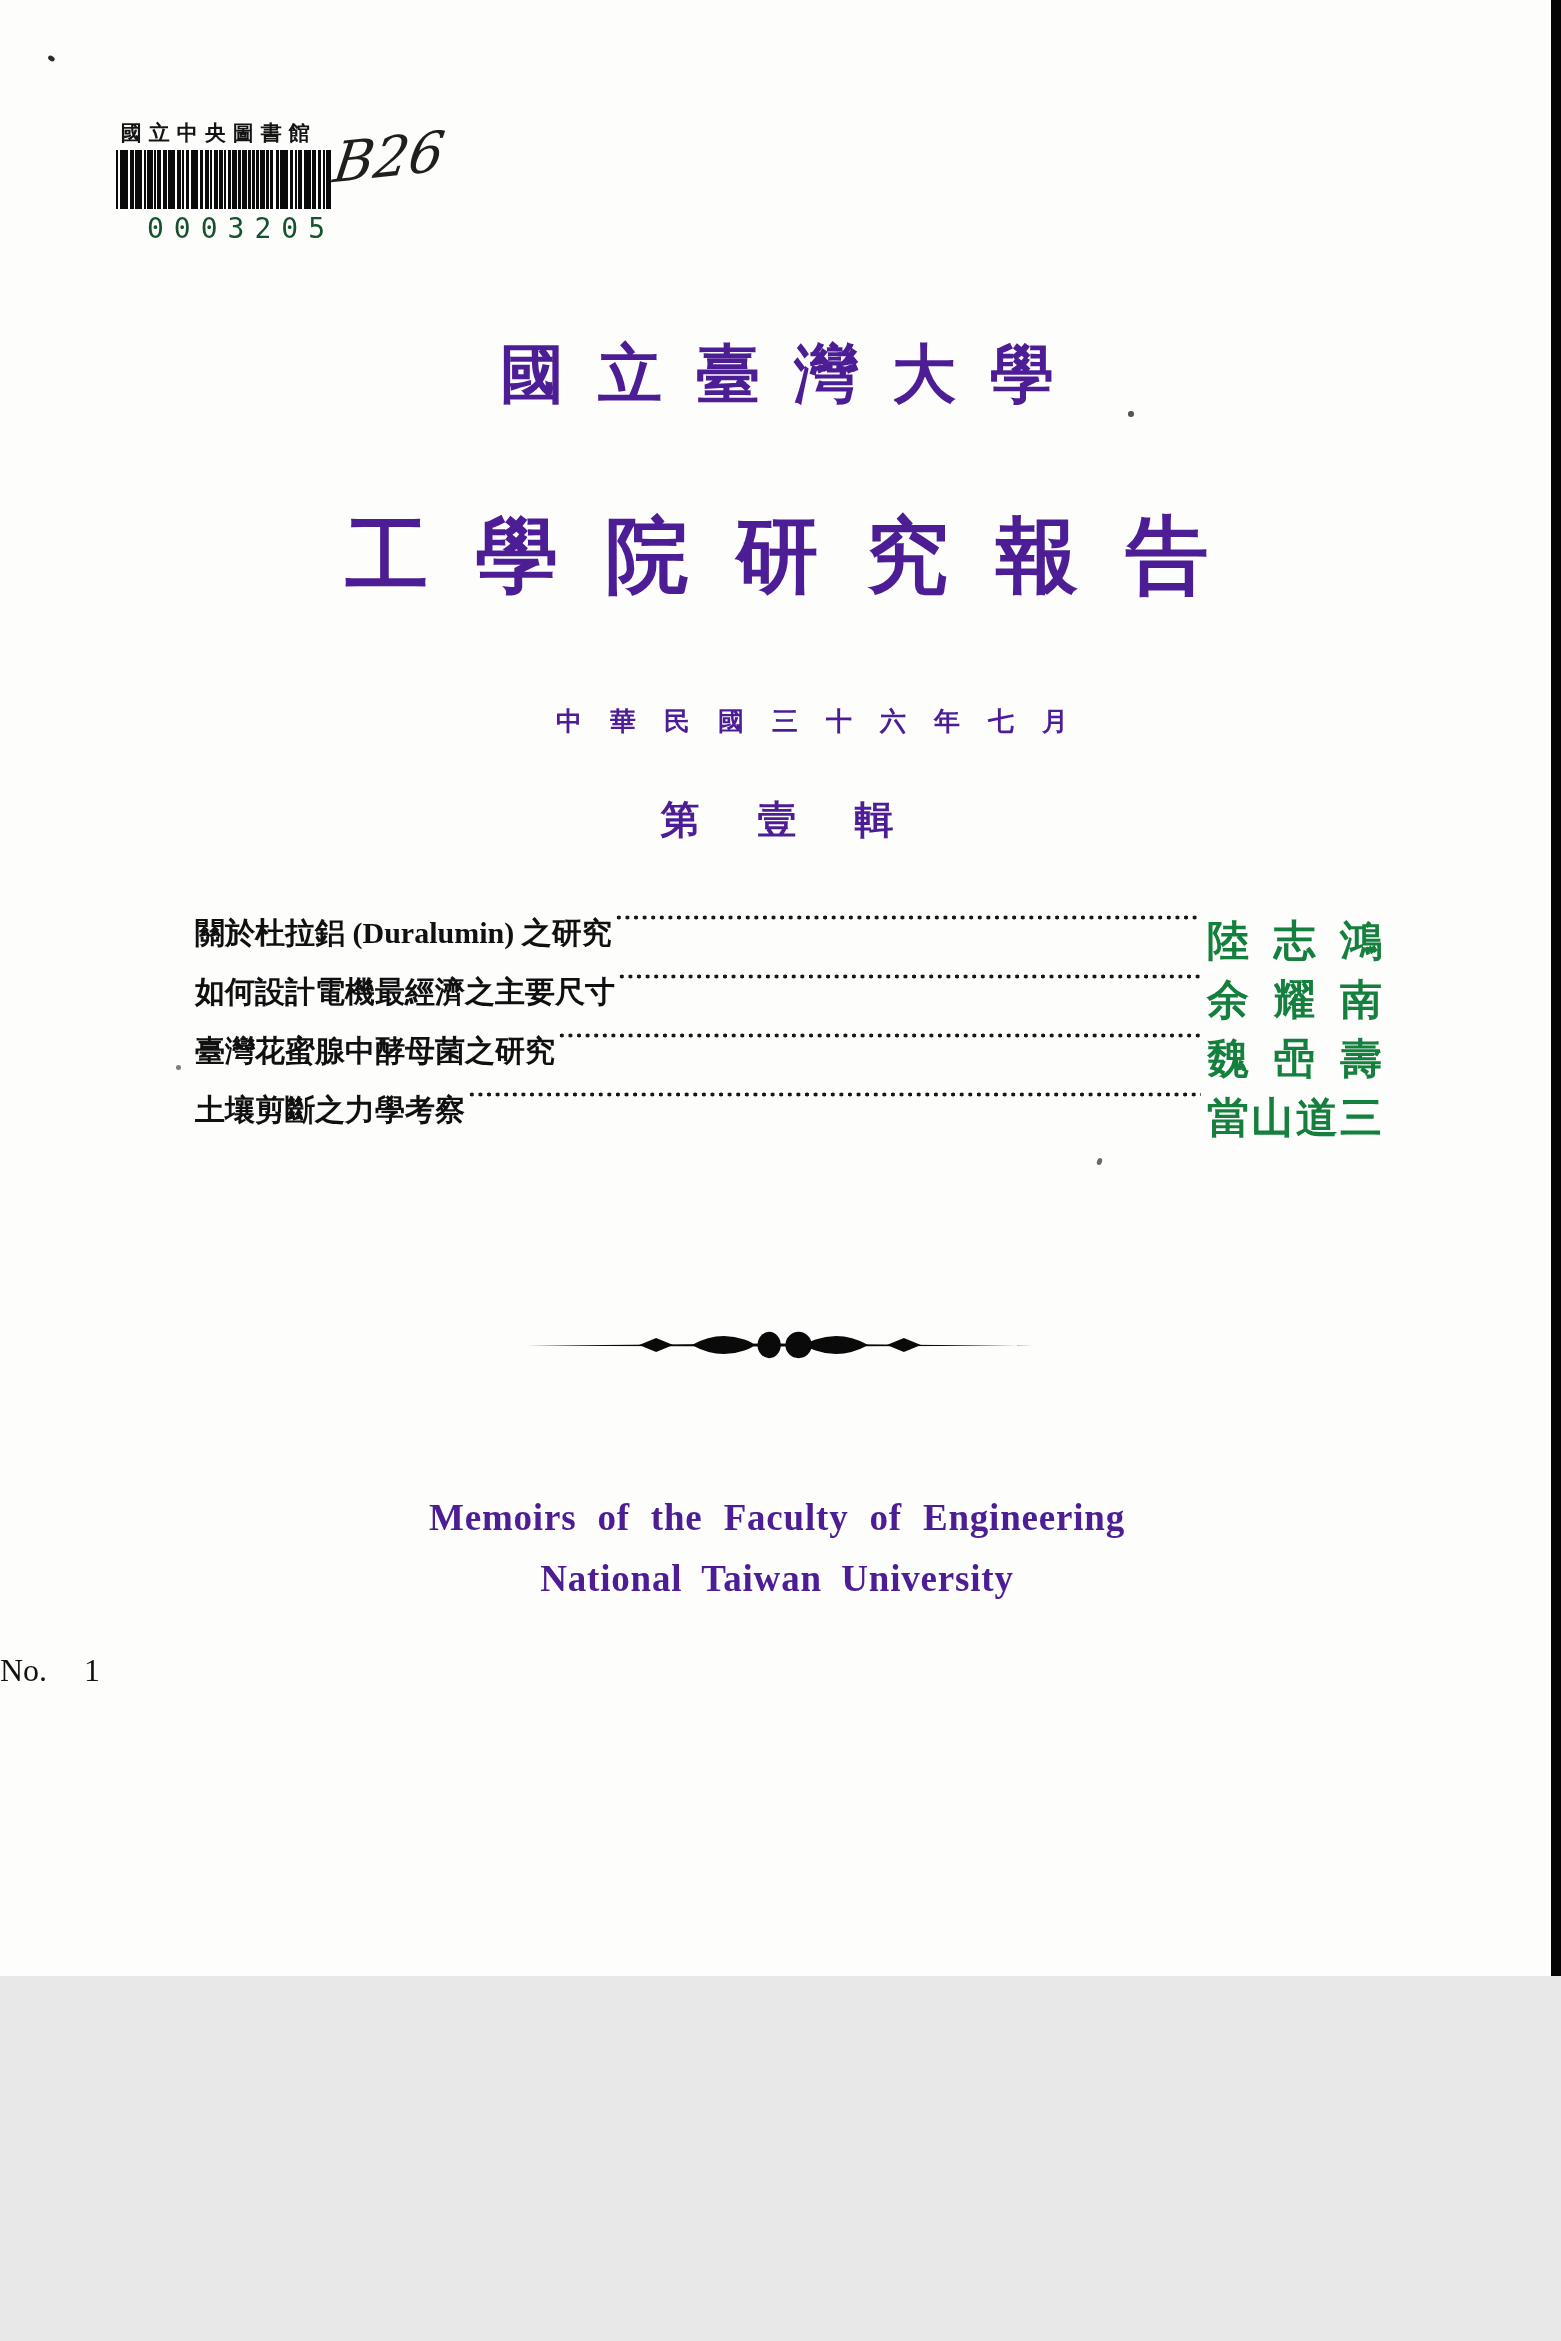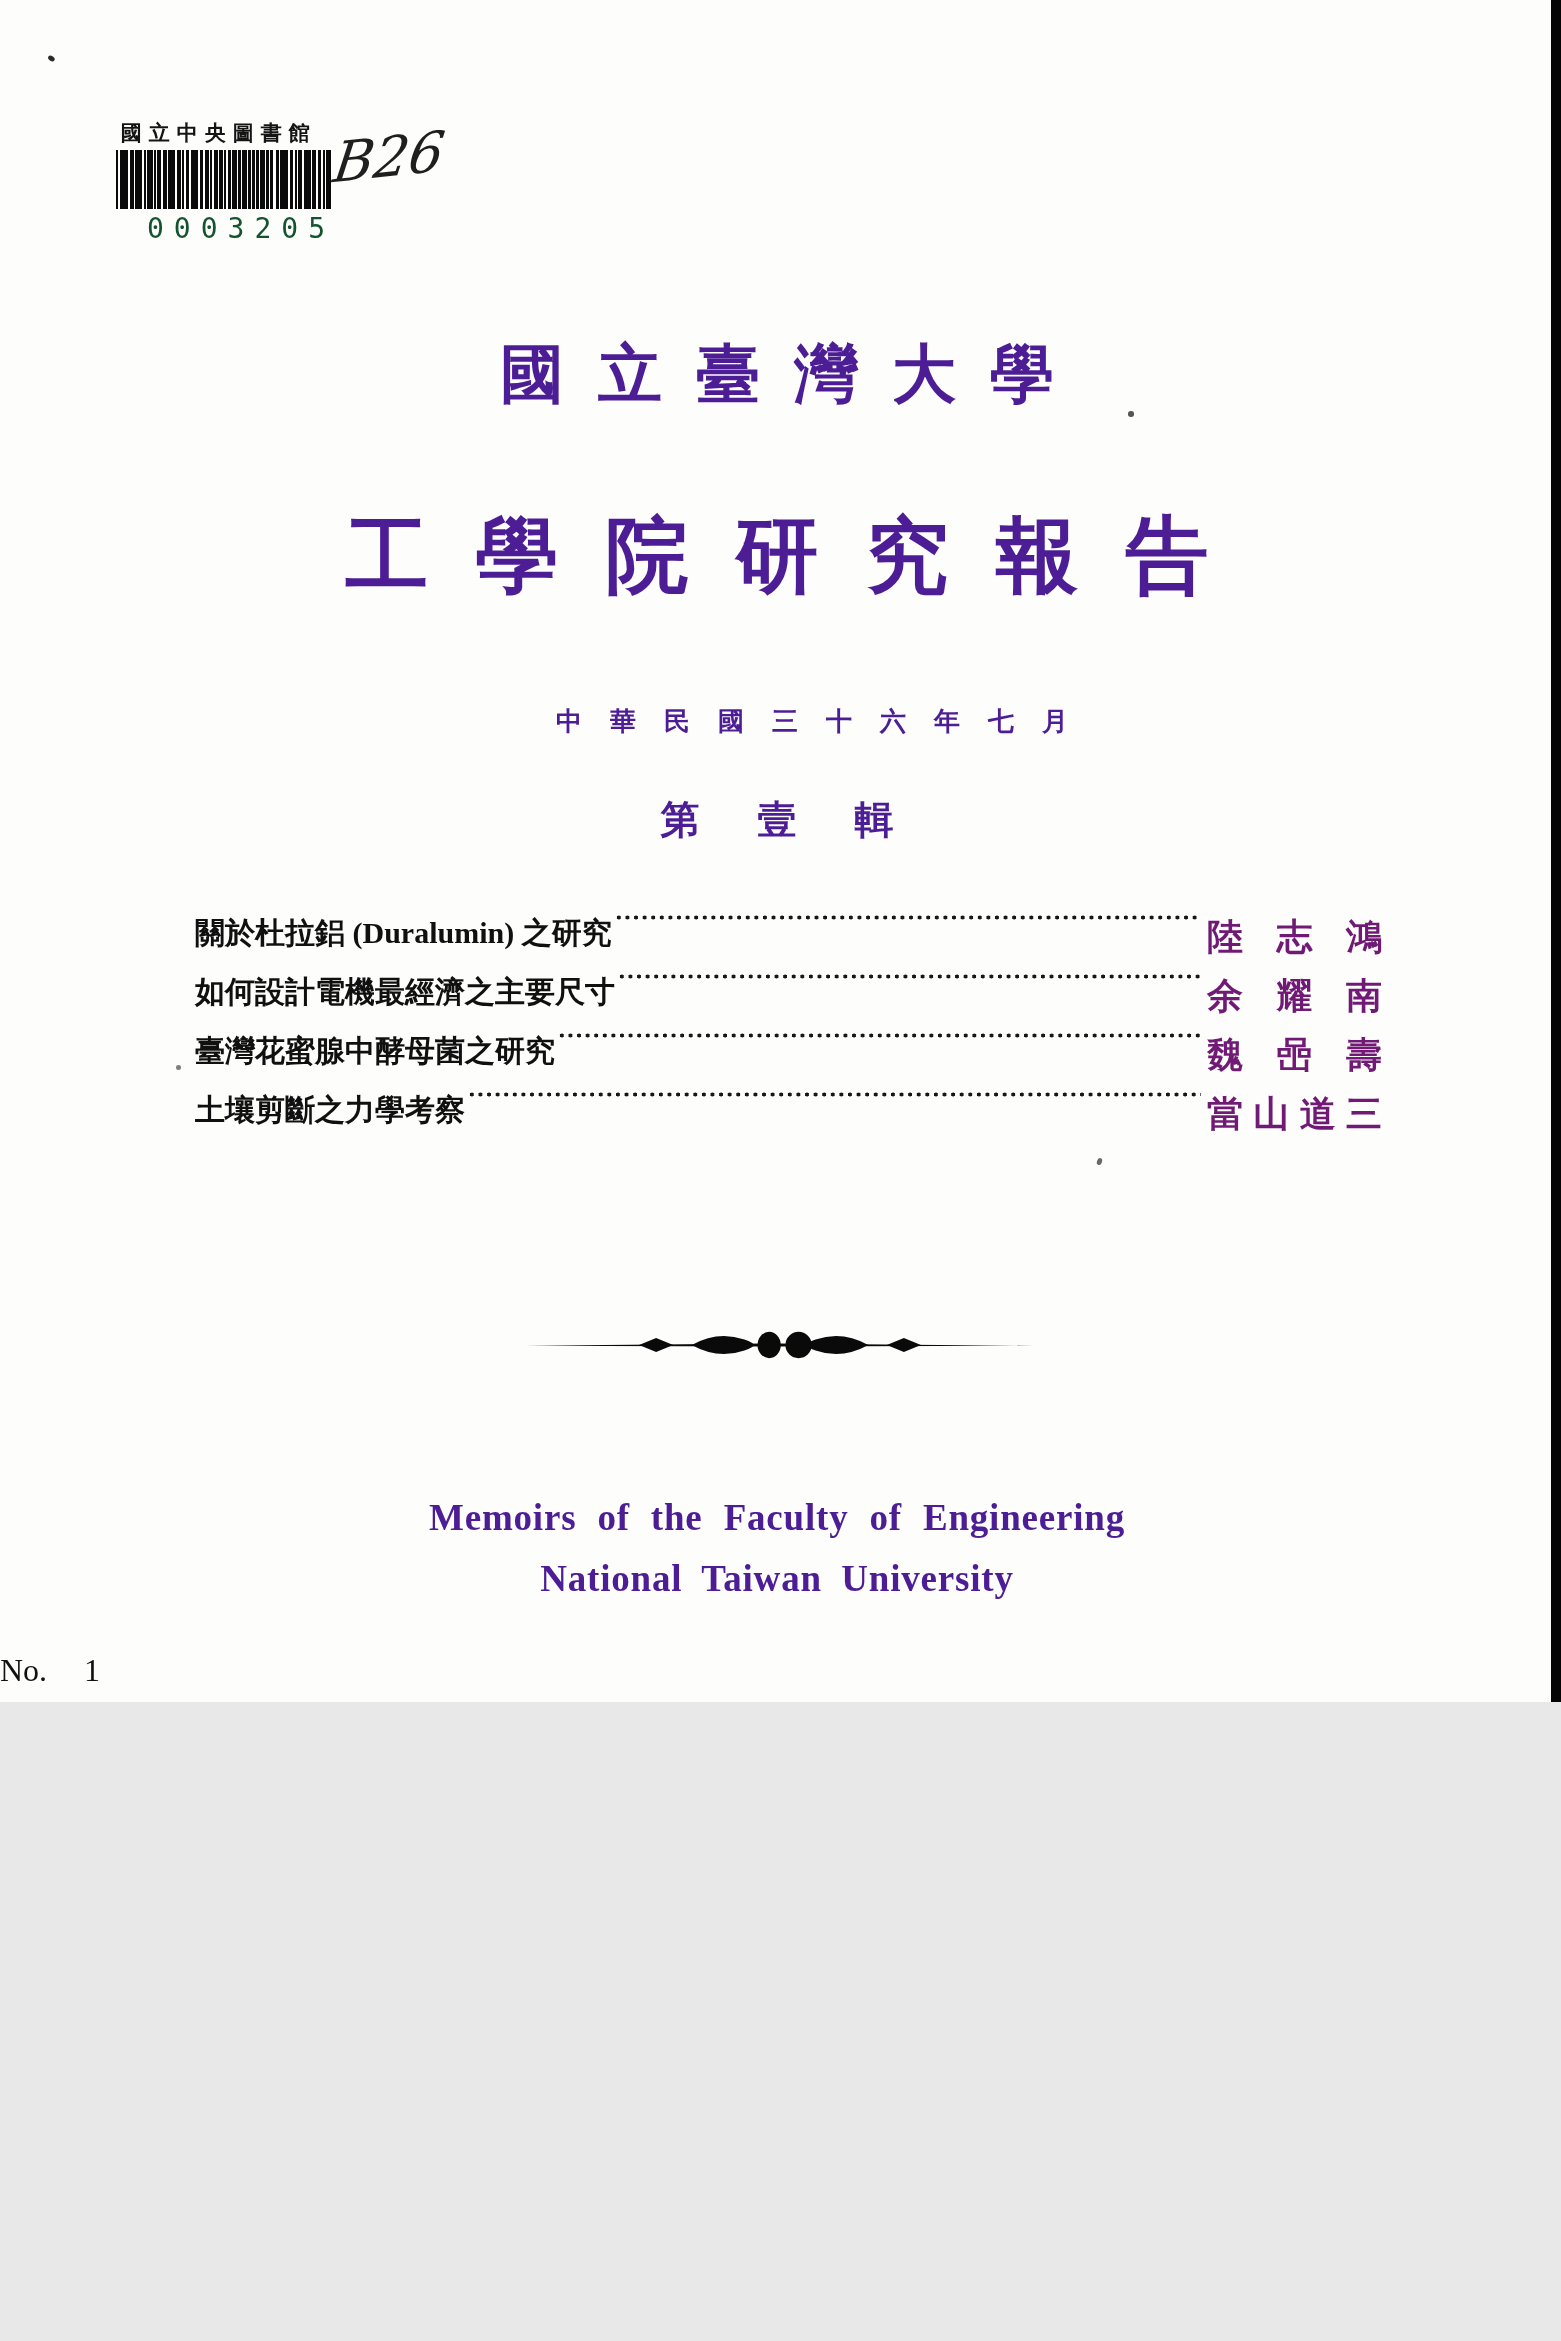--- a/index.html
+++ b/index.html
@@ -1,18 +1,18 @@
 <!DOCTYPE html>
 <html style="font-size:12.5px"><head>
 <meta charset="utf-8">
 <style>
   html,body{margin:0;padding:0;background:#e8e8e8;}
   .page{
     position:relative;
-    width:1561px;height:1702px;
+    width:1561px;height:1976px;
     background:#fdfdfc;
     overflow:hidden;
     font-family:"Liberation Serif","DejaVu Serif",serif;
     color:#111;
   }
   .edge-strip{
     position:absolute;top:0;right:0;width:10px;height:2342px;background:#050505;
   }
 
   
@@ -52,21 +52,21 @@
   
   .toc{position:absolute;left:195px;top:913px;width:1187px;}
   .toc-row{display:flex;align-items:flex-start;height:59px;}
   .toc-title{font-size:30px;font-weight:700;white-space:nowrap;color:#101010;}
   .leader{
     flex:1;height:9.4px;margin:0 6.2px 0 3.1px;
     background-image:radial-gradient(circle at 3.9px 4.7px,#161616 1.9px,transparent 2.3px);
     background-size:8.6px 9.4px;background-repeat:repeat-x;background-position:0 center;
   }
   .toc-author{
-    width:175px;font-size:36px;font-weight:700;color:#701a75;
+    width:175px;font-size:42px;font-weight:700;color:#15803d;
     text-align:justify;text-align-last:justify;-moz-text-align-last:justify;
   }
 
   
   .divider{position:absolute;left:521px;top:1321px;width:518px;height:48px;}
 
   
   .t-eng1{top:1496px;font-size:37px;word-spacing:11px;letter-spacing:0.8px;}
   .t-eng2{top:1557px;font-size:37px;word-spacing:9.4px;letter-spacing:0.8px;}
   .issue-line{position:absolute;left:0;width:1554px;text-align:left;font-weight:400;}

